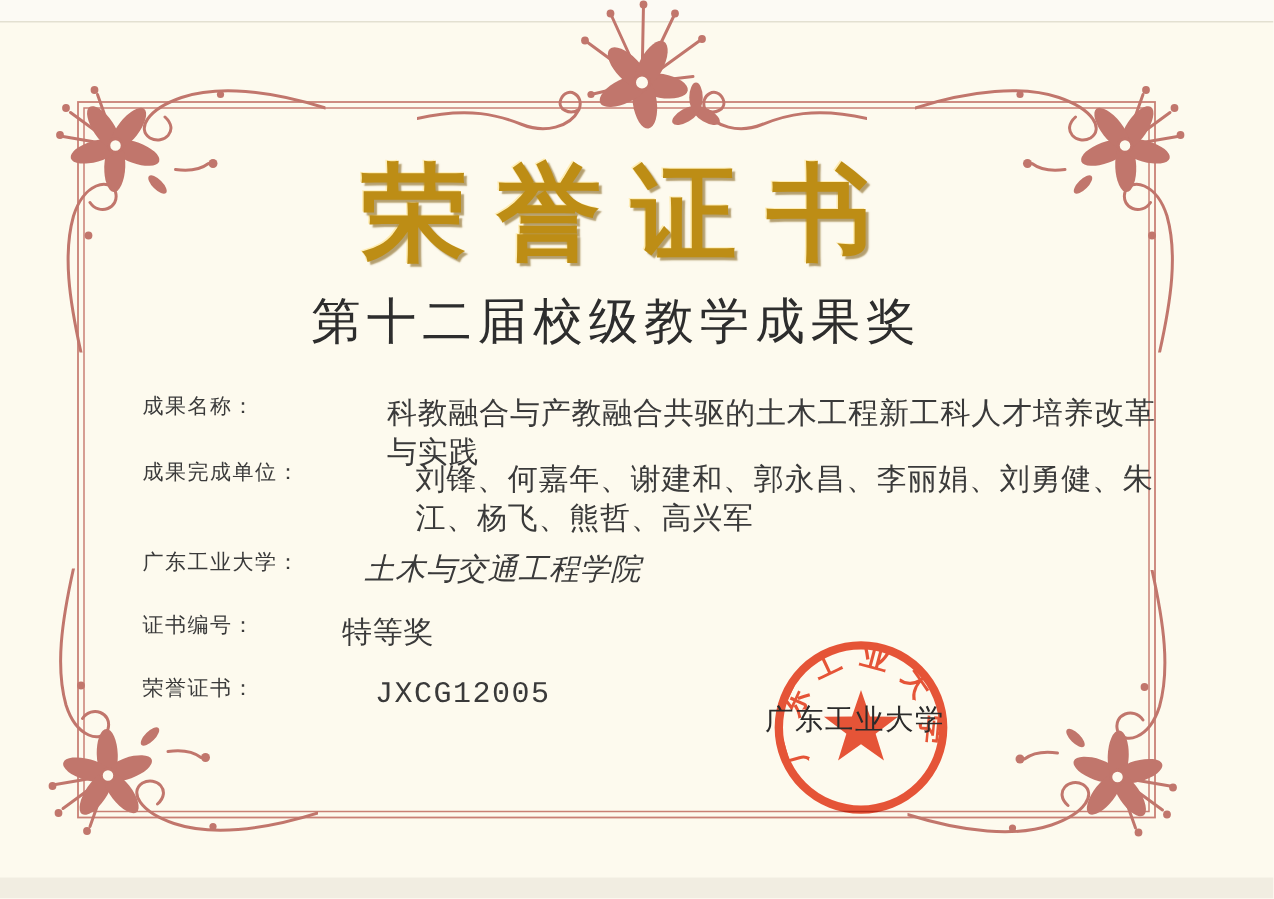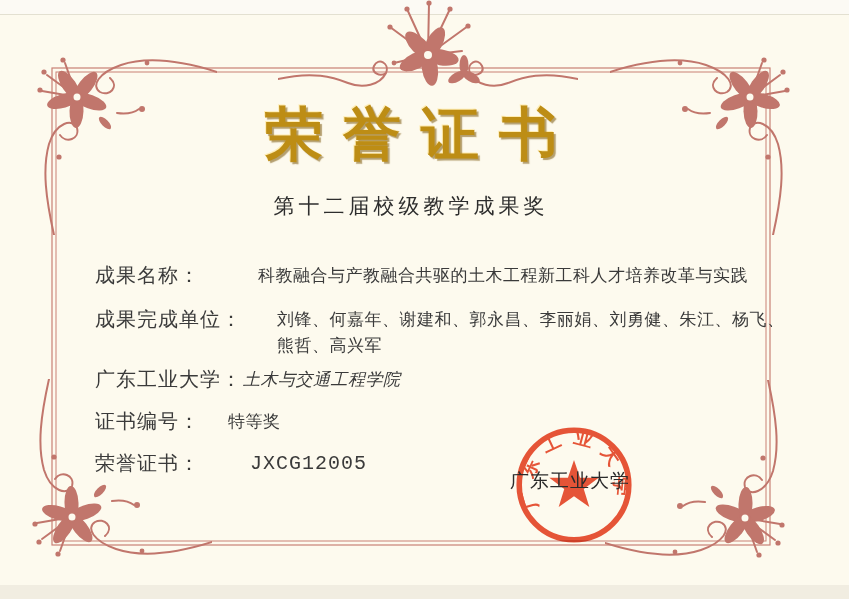--- a/index.html
+++ b/index.html
@@ -16,33 +16,33 @@
 
   .frame-svg{position:absolute;left:0;top:0;z-index:1;}
   .ornament{position:absolute;z-index:1;pointer-events:none;}
   .orn-tr{transform:scaleX(-1);}
   .orn-bl{transform:scaleY(-1);}
   .orn-br{transform:scale(-1,-1);}
 
   .title{
     position:absolute;left:52px;width:718px;top:96px;z-index:2;
     text-align:center;font-family:"DejaVu Serif","Liberation Serif",serif;
-    font-size:58px;font-weight:bold;letter-spacing:20px;padding-left:20px;box-sizing:border-box;
+    font-size:70px;font-weight:bold;letter-spacing:20px;padding-left:20px;box-sizing:border-box;
     color:#bd8d15;
     text-shadow:2px 2px 1px rgba(120,84,8,.55), -1px -1px 0 rgba(255,232,160,.75);
   }
   .subtitle{
     position:absolute;left:52px;width:718px;top:192px;z-index:2;
-    text-align:center;font-size:21px;letter-spacing:4px;color:#2d2d2d;
+    text-align:center;font-size:33px;letter-spacing:4px;color:#2d2d2d;
     font-family:Liberation Sans, sans-serif;
   }
   .fields{position:absolute;left:95px;top:258px;width:680px;z-index:2;}
   .field-row{position:absolute;left:0;}
-  .field-label{position:absolute;left:0;top:0;font-size:20px;letter-spacing:1px;white-space:nowrap;}
-  .field-value{position:absolute;top:1px;font-size:17px;letter-spacing:.5px;line-height:26px;}
+  .field-label{position:absolute;left:0;top:0;font-size:14px;letter-spacing:1px;white-space:nowrap;}
+  .field-value{position:absolute;top:1px;font-size:20px;letter-spacing:.5px;line-height:26px;}
   .row-0{top:4px;}   .row-0 .field-value{left:163px;width:520px;}
   .row-1{top:48px;}  .row-1 .field-value{left:150px;width:515px;word-break:break-all;margin-left:32px;}
   .row-2{top:108px;} .row-2 .field-value{left:148px;width:420px;font-style:italic;}
   .row-3{top:150px;} .row-3 .field-value{left:133px;width:300px;}
   .row-4{top:192px;} .row-4 .field-value{left:155px;width:300px;font-family:Liberation Mono, monospace;font-size:20px;letter-spacing:1px;}
 
   .issuer-block{
     position:absolute;left:478px;top:468px;width:184px;z-index:4;
     text-align:center;font-size:19px;line-height:25px;color:#2b2b2b;letter-spacing:1px;
   }

